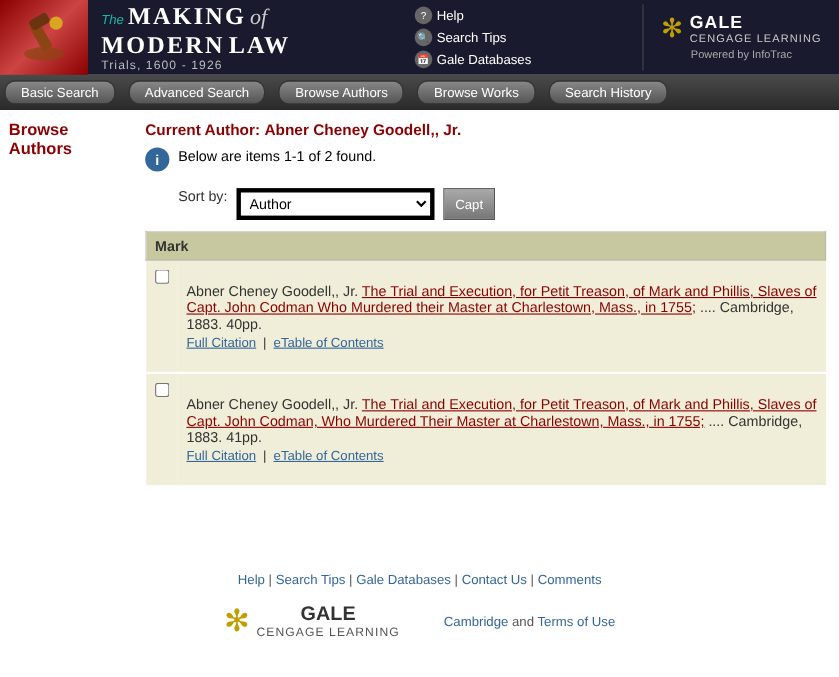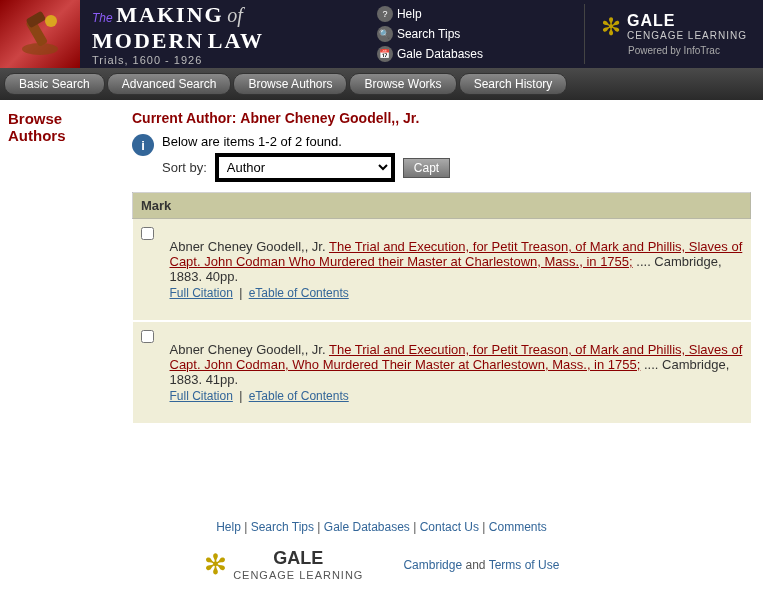--- a/index.html
+++ b/index.html
@@ -25,21 +25,21 @@
       background: linear-gradient(135deg, #8B0000 0%, #c44 50%, #8B0000 100%);
       display: flex;
       align-items: center;
       justify-content: center;
       flex-shrink: 0;
     }
     #logo-text {
       padding: 8px 12px;
       color: #fff;
     }
-    #logo-text .the { font-style: italic; font-size: 12px; color: #8b5cf6; }
+    #logo-text .the { font-style: italic; font-size: 12px; color: #14b8a6; }
     #logo-text .making { font-size: 26px; font-weight: bold; letter-spacing: 2px; }
     #logo-text .of { font-style: italic; font-size: 22px; color: #aaa; }
     #header-right {
       display: flex;
       flex-direction: column;
       align-items: flex-start;
       padding: 8px 10px;
       gap: 4px;
     }
     .header-link {
@@ -94,21 +94,21 @@
       margin-top: 4px;
     }
 
     
     #navbar {
       background: linear-gradient(180deg, #4a4a4a 0%, #2a2a2a 100%);
       display: flex;
       align-items: center;
       height: 30px;
       padding: 16px 4px;
-      gap: 2px;
+      gap: 12px;
     }
     .nav-btn {
       background: linear-gradient(180deg, #888 0%, #555 100%);
       color: #fff;
       border: 1px solid #333;
       border-radius: 10px;
       padding: 3px 14px;
       font-size: 12px;
       cursor: pointer;
       white-space: nowrap;
@@ -174,23 +174,22 @@
       color: #fff;
       font-weight: bold;
       font-size: 13px;
       display: flex;
       align-items: center;
       justify-content: center;
       flex-shrink: 0;
     }
     #sort-row {
       display: flex;
-      align-items: center;
       gap: 8px;
-      margin-top: 4px;
+      margin-top: 22px;
     }
     #sort-label { font-size: 13px; color: #333; }
     #sort-select {
       border: 4px solid #000000;
       padding: 2px 4px;
       font-size: 13px;
       background: #fff;
       width: 180px;
     }
     #sort-btn {
@@ -360,21 +359,21 @@
 
   <div id="content">
     <div id="current-author">
       <span>Current Author:</span>
       <span style="color:#8B0000;font-weight:bold;">Abner Cheney Goodell,, Jr.</span>
     </div>
 
     <div id="info-bar">
       <div id="info-icon">i</div>
       <div>
-        <div>Below are items 1-2 of 2 found.</div>
+        <div>Below are items 1-1 of 2 found.</div>
         <div id="sort-row">
           <span id="sort-label">Sort by:</span>
           <select id="sort-select"><option>Author</option></select>
           <button id="sort-btn">Capt</button>
         </div>
       </div>
     </div>
 
     <table id="results-table">
       <thead>

